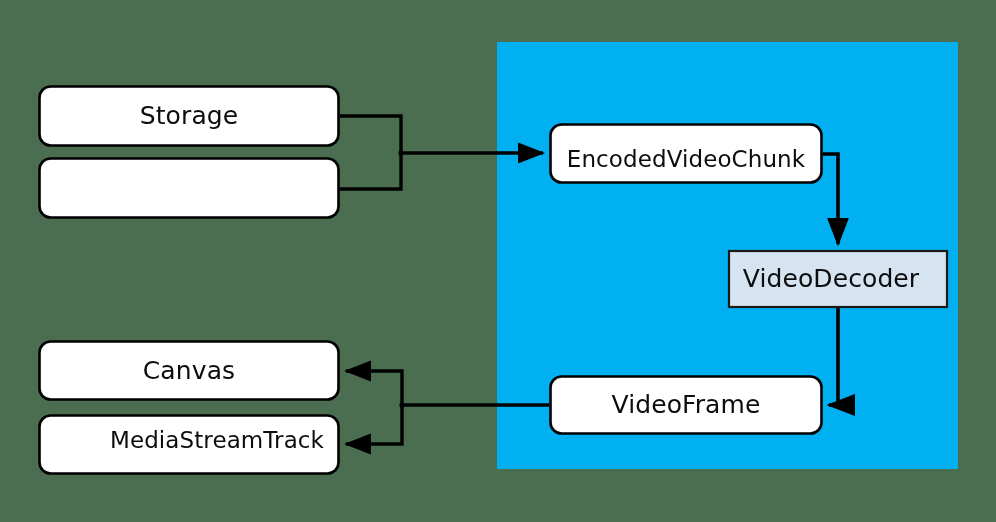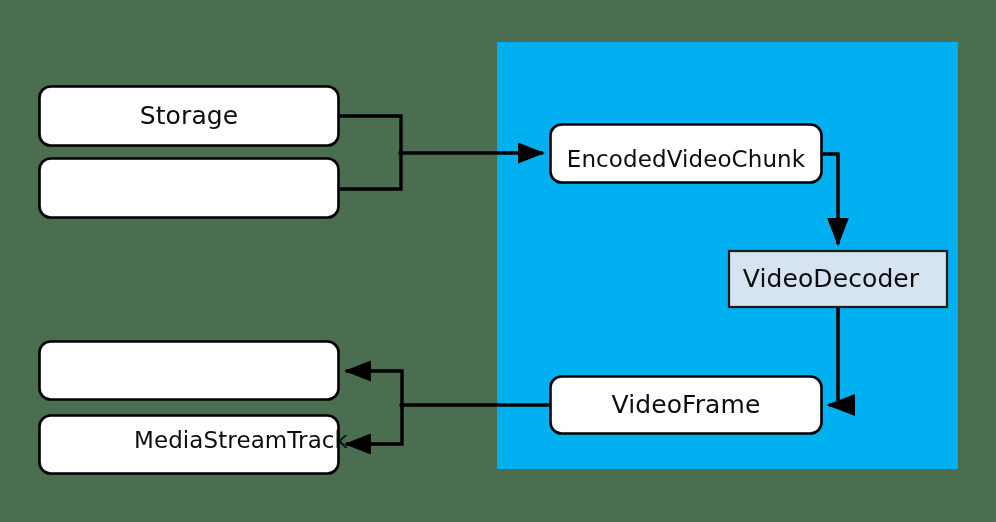--- a/index.html
+++ b/index.html
@@ -75,22 +75,23 @@
     <rect x="39.5" y="341.5" width="299" height="58" rx="11" ry="11" fill="#ffffff" stroke="#000000" stroke-width="2.6"></rect>
     <rect x="39.5" y="415.5" width="299" height="58" rx="11" ry="11" fill="#ffffff" stroke="#000000" stroke-width="2.6"></rect>
     <rect x="550.5" y="124.5" width="271" height="58" rx="11" ry="11" fill="#ffffff" stroke="#000000" stroke-width="2.6"></rect>
     <rect x="550.5" y="376.5" width="271" height="57" rx="11" ry="11" fill="#ffffff" stroke="#000000" stroke-width="2.6"></rect>
     <rect x="729" y="251" width="218" height="56" fill="#d6e3f0" stroke="#1a1a1a" stroke-width="2.2"></rect>
   </svg>
 
   <div class="node-label" style="left:38px; top:85px; width:302px; height:62px;">Storage</div>
 
 
+  <div class="node-label" style="left:38px; top:340px; width:302px; height:61px;">Canvas</div>
 
-  <div class="node-label small" style="left:46px; top:414px; width:302px; height:54px;padding-left:44px;">MediaStreamTrack</div>
+  <div class="node-label small" style="left:22px; top:414px; width:302px; height:54px;padding-left:44px;">MediaStreamTrack</div>
 
   <div class="node-label small" style="left:549px; top:123px; width:274px; height:74px;">EncodedVideoChunk</div>
 
   <div class="node-label" style="left:721px; top:250px; width:220px; height:58px;">VideoDecoder</div>
 
   <div class="node-label" style="left:549px; top:375px; width:274px; height:60px;border-radius:28px;">VideoFrame</div>
 
 </div>
 
 </body></html>

